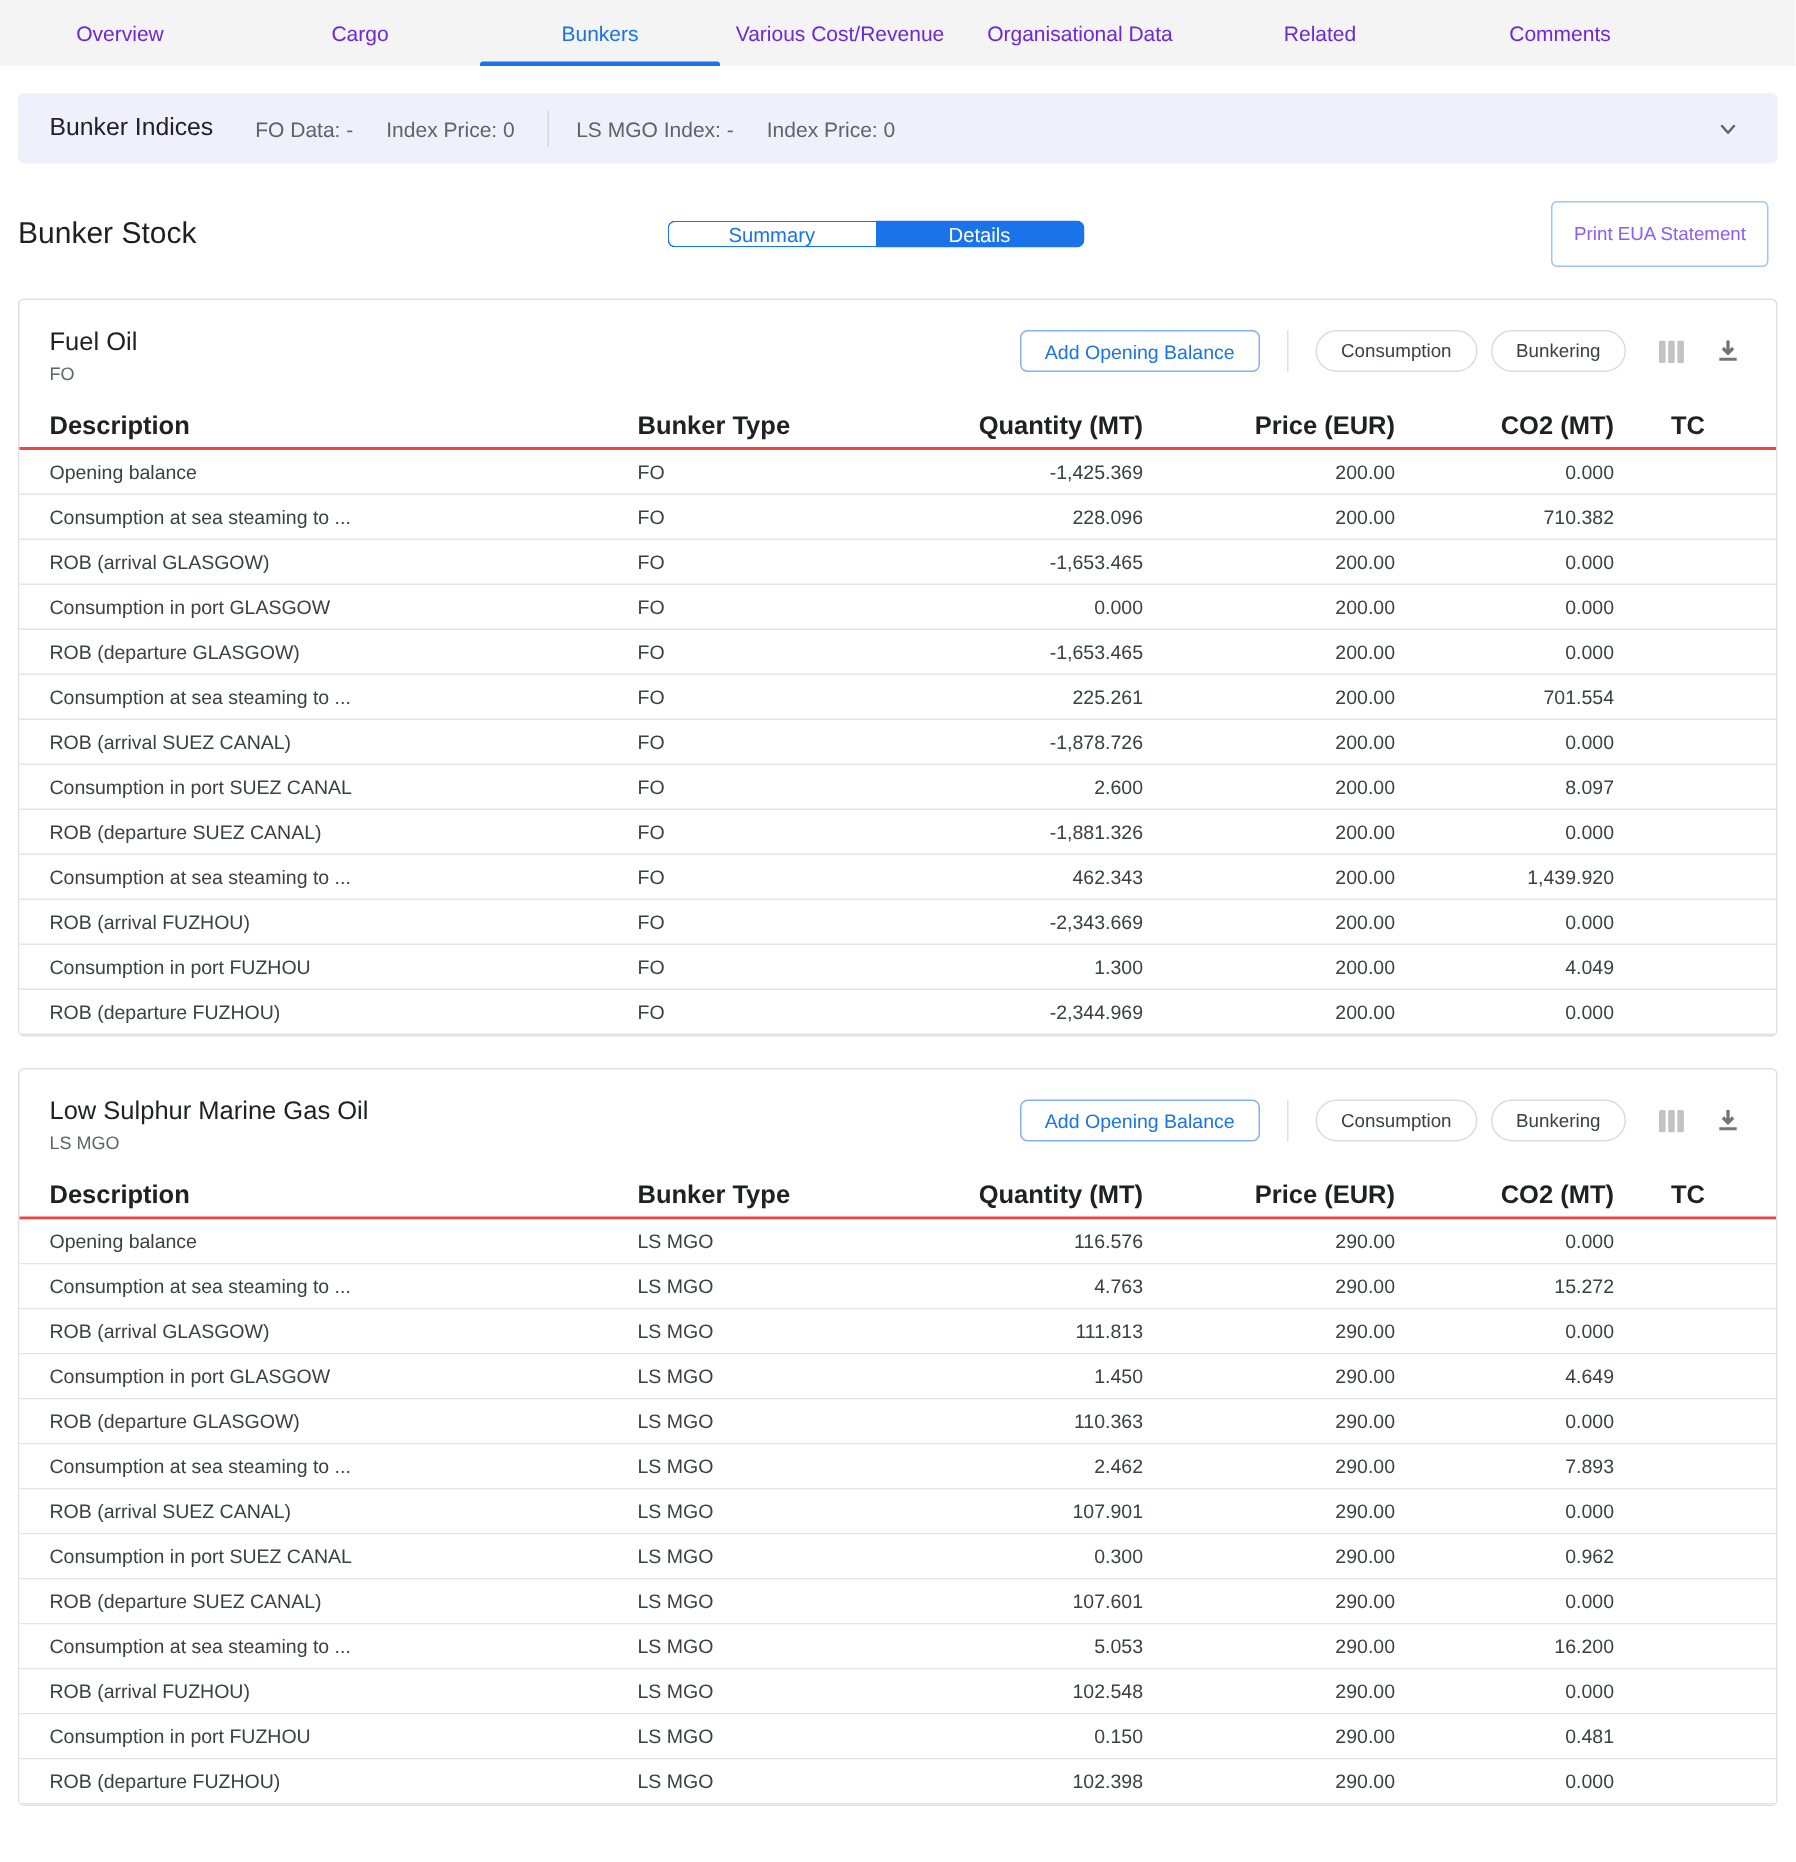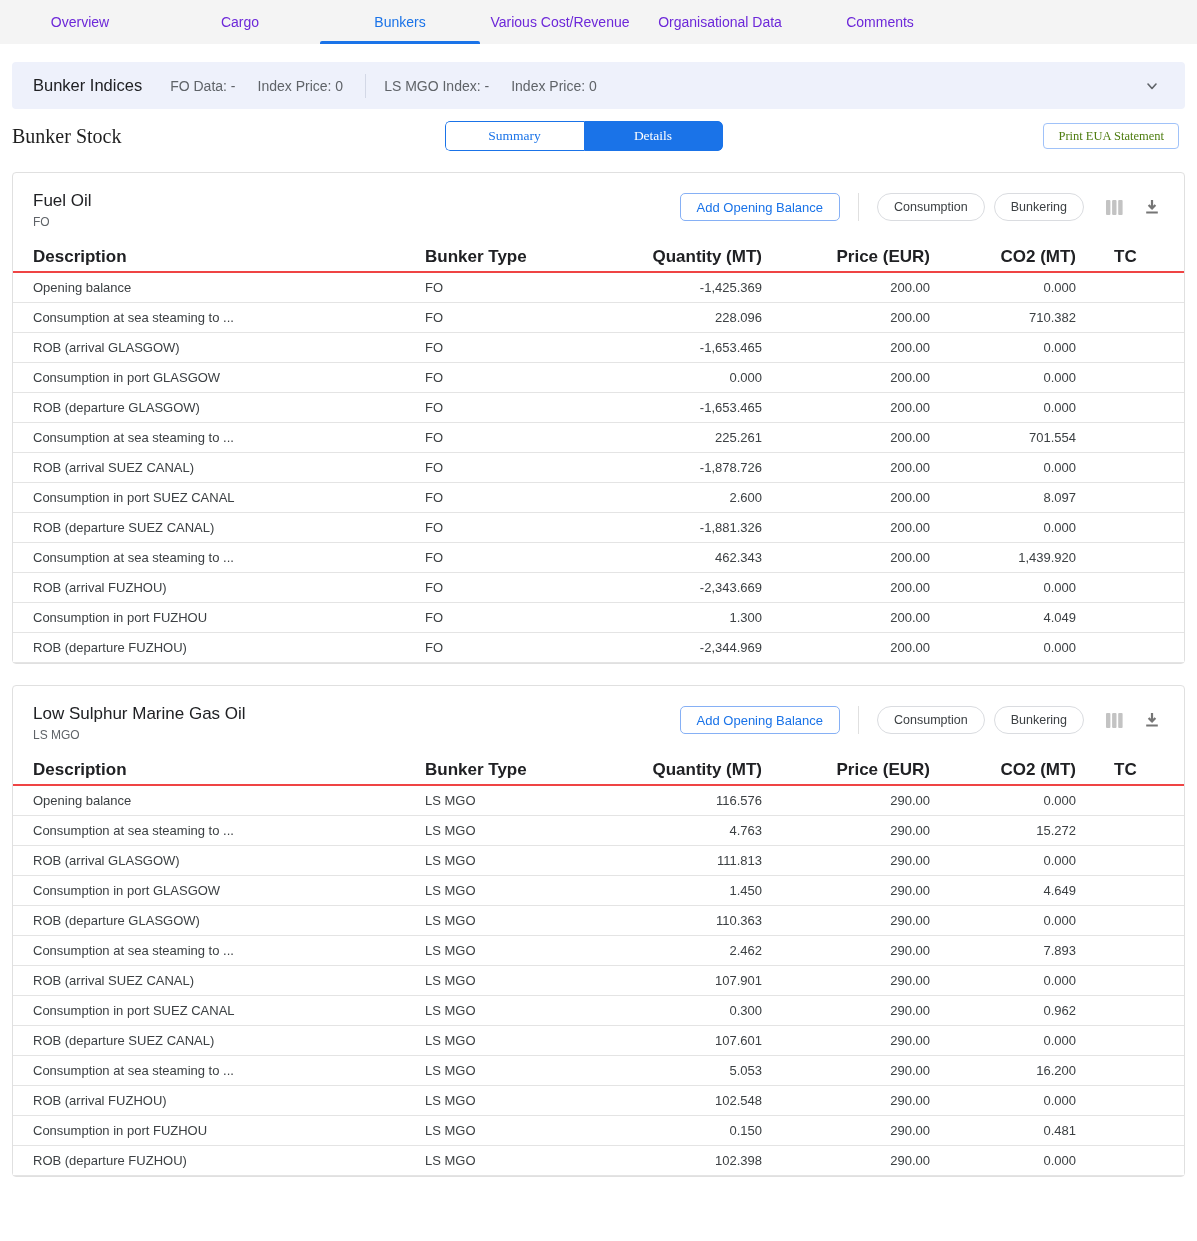--- a/index.html
+++ b/index.html
@@ -50,34 +50,33 @@
     padding: 0 21px;
   }
   .indices-title { font-size: 16.5px; color: #202124; margin-right: 28px; }
   .indices-item { font-size: 14px; color: #5f6368; margin-right: 22px; white-space: nowrap; }
   .indices-divider { width: 1px; height: 24px; background: #d3d8e6; margin: 0 18px 0 0; }
   .indices-spacer { flex: 1; }
   .chev-btn { width: 24px; height: 24px; display:flex; align-items:center; justify-content:center; cursor:pointer; }
 
   
   .page-head {
-    margin: 12px 12px 0 12px;
+    margin: 25px 12px 0 12px;
     display: grid;
     grid-template-columns: 1fr auto 1fr;
     align-items: center;
-    font-family: Liberation Serif, serif;
   }
   .page-title { font-size: 20px; color: #1f1f1f; justify-self: start; }
   .toggle-group {
     display: flex;
     justify-self: center;
     margin-left: -30px;
     border-radius: 5px;
     overflow: hidden;
-    height: 30px;
+    height: 18px;
   }
   .toggle-btn {
     width: 139px;
     font-size: 13.5px;
     display: flex;
     align-items: center;
     justify-content: center;
     cursor: pointer;
     border: 1px solid #1a73e8;
   }
@@ -87,26 +86,26 @@
     border-radius: 5px 0 0 5px;
     border-right: none;
   }
   .toggle-btn.active {
     background: #1a73e8;
     color: #fff;
     border-radius: 0 5px 5px 0;
   }
   .print-btn {
     justify-self: end;
-    height: 26px;
+    height: 44px;
     padding: 0 14px;
     background: #fff;
     border: 1px solid #a0c2f9;
     border-radius: 4px;
-    color: #4d7c0f;
+    color: #8b5cf6;
     font-size: 12.5px;
     display: flex;
     align-items: center;
     cursor: pointer;
     margin-right: 6px;
   }
 
   
   .card {
     margin: 21px 12px 0 12px;
@@ -185,20 +184,21 @@
 </style>
 </head>
 <body>
 
 <div class="tabbar">
   <div class="tab">Overview</div>
   <div class="tab">Cargo</div>
   <div class="tab active">Bunkers</div>
   <div class="tab">Various Cost/Revenue</div>
   <div class="tab">Organisational Data</div>
+  <div class="tab">Related</div>
   <div class="tab">Comments</div>
 </div>
 
 <div class="indices-bar">
   <div class="indices-title">Bunker Indices</div>
   <div class="indices-item">FO Data: -</div>
   <div class="indices-item">Index Price: 0</div>
   <div class="indices-divider"></div>
   <div class="indices-item">LS MGO Index: -</div>
   <div class="indices-item">Index Price: 0</div>

